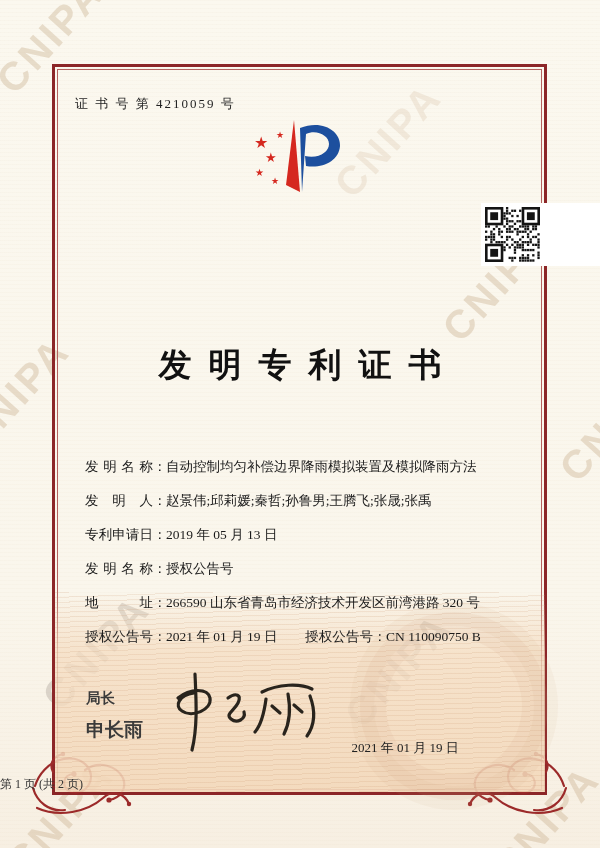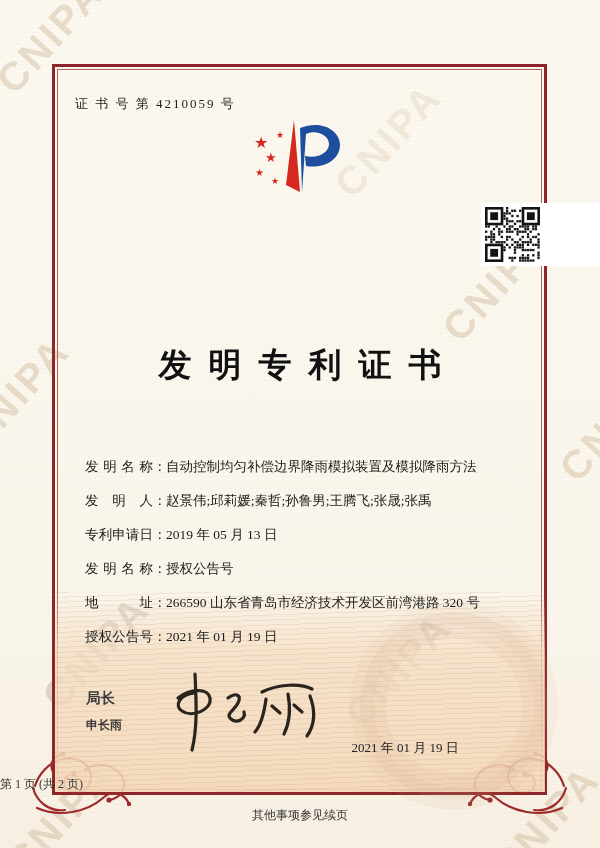--- a/index.html
+++ b/index.html
@@ -59,21 +59,21 @@
   }
   
   .fields{position:absolute;left:85px;top:250px;width:438px;}
   .frow{position:relative;height:20px;margin-bottom:14px;font-size:13.5px;color:#1b1b1b;white-space:nowrap;}
   .flabel{display:inline-block;width:68px;text-align:justify;text-align-last:justify;vertical-align:top;}
   .fcolon{display:inline-block;width:13px;}
   .fvalue{display:inline-block;}
   .fpair2{position:absolute;left:220px;top:0;}
   
   .sig-title{position:absolute;left:86px;top:689px;font-size:14.5px;font-weight:600;color:#3b3b3b;font-family:"Liberation Sans","DejaVu Sans",sans-serif;z-index:3;}
-  .sig-name{position:absolute;left:86px;top:717px;font-size:12px;font-weight:600;color:#3b3b3b;font-family:"Liberation Sans","DejaVu Sans",sans-serif;z-index:3;}
+  .sig-name{position:absolute;left:86px;top:717px;font-size:19px;font-weight:600;color:#3b3b3b;font-family:"Liberation Sans","DejaVu Sans",sans-serif;z-index:3;}
   .sig-script{position:absolute;left:162px;top:668px;z-index:3;}
   .sig-date{position:absolute;left:330px;top:739px;width:150px;text-align:center;font-size:13px;color:#222;z-index:3;}
   
   .page-info{position:absolute;left:0;top:776px;width:100%;text-align:left;font-size:12px;color:#333;z-index:3;}
   .note{position:absolute;left:0;top:807px;width:100%;text-align:center;font-size:12px;color:#333;}
   .z{position:relative;z-index:2;}
 </style>
 </head>
 <body>
 
@@ -309,20 +309,23 @@
       <span class="flabel">专利申请日</span><span class="fcolon">：</span><span class="fvalue">2019 年 05 月 13 日</span>
     </div>
     <div class="frow">
       <span class="flabel">发明名称</span><span class="fcolon">：</span><span class="fvalue">授权公告号</span>
     </div>
     <div class="frow">
       <span class="flabel">地址</span><span class="fcolon">：</span><span class="fvalue">266590 山东省青岛市经济技术开发区前湾港路 320 号</span>
     </div>
     <div class="frow">
       <span class="flabel">授权公告号</span><span class="fcolon">：</span><span class="fvalue">2021 年 01 月 19 日</span>
+      <span class="fpair2">
+        <span class="flabel">授权公告号</span><span class="fcolon">：</span><span class="fvalue">CN 110090750 B</span>
+      </span>
     </div>
   </div>
 
   
   
 
   
   
 
   
@@ -338,15 +341,14 @@
       <path d="M126,26 C129,42 127,56 122,66"></path>
       <path d="M110,38 L118,45"></path>
       <path d="M132,37 L140,44"></path>
       <path d="M148,28 C154,44 152,58 145,68"></path>
     </g>
   </svg>
   <div class="sig-date">2021 年 01 月 19 日</div>
 
   
   <div class="page-info">第 1 页 (共 2 页)</div>
-  <div class="note">其他事项参见续页</div>
 
 </div>
 
 </body></html>

